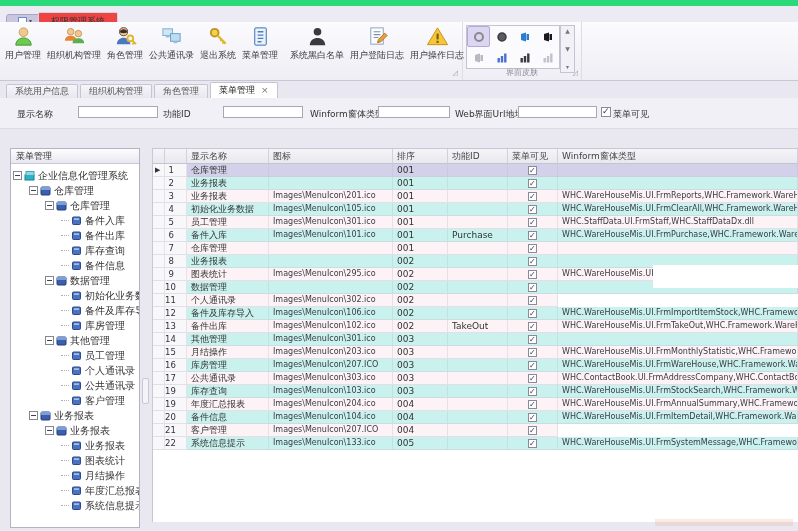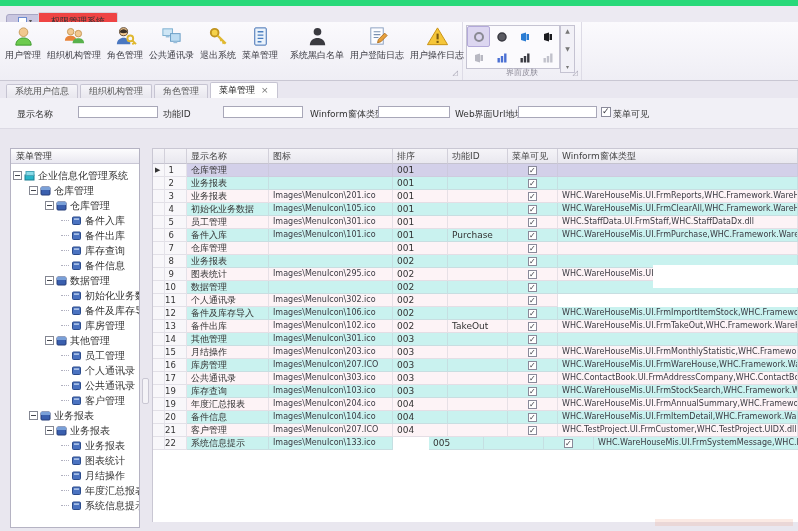--- a/index.html
+++ b/index.html
@@ -740,28 +740,27 @@
       <div class="grow codd">
         <div class="gcell gfix gind" style="width: 12px;"></div>
         <div class="gcell gfix gnum" style="width: 22px;">21</div>
         <div class="gcell gd" style="width: 82px;">客户管理</div>
         <div class="gcell gd gpath" style="width: 124px;">Images\MenuIcon\207.ICO</div>
         <div class="gcell gd" style="width: 55px;">004</div>
         <div class="gcell gd" style="width: 60px;"></div>
         <div class="gcell gd gcb" style="width: 50px;">
           <span class="cb checked"></span>
         </div>
-        <div class="gcell gd gform" style="width: 240px;">WHC.TestProject.UI.FrmCustomer,WHC.TestProject.UIDX.dll</div>
       </div>
       <div class="grow ceven">
         <div class="gcell gfix gind" style="width: 12px;"></div>
         <div class="gcell gfix gnum" style="width: 22px;">22</div>
         <div class="gcell gd" style="width: 82px;">系统信息提示</div>
         <div class="gcell gd gpath" style="width: 124px;">Images\MenuIcon\133.ico</div>
-        <div class="gcell gd" style="width: 55px; margin-left: 36px;">005</div>
+        <div class="gcell gd" style="width: 55px;">005</div>
         <div class="gcell gd" style="width: 60px;"></div>
         <div class="gcell gd gcb" style="width: 50px;">
           <span class="cb checked"></span>
         </div>
         <div class="gcell gd gform" style="width: 240px;">WHC.WareHouseMis.UI.FrmSystemMessage,WHC.Framework.WareHouseDx.dll</div>
       </div>
     </div>
 </div>
 
 <div id="popup-overlay" class="abs"></div>

